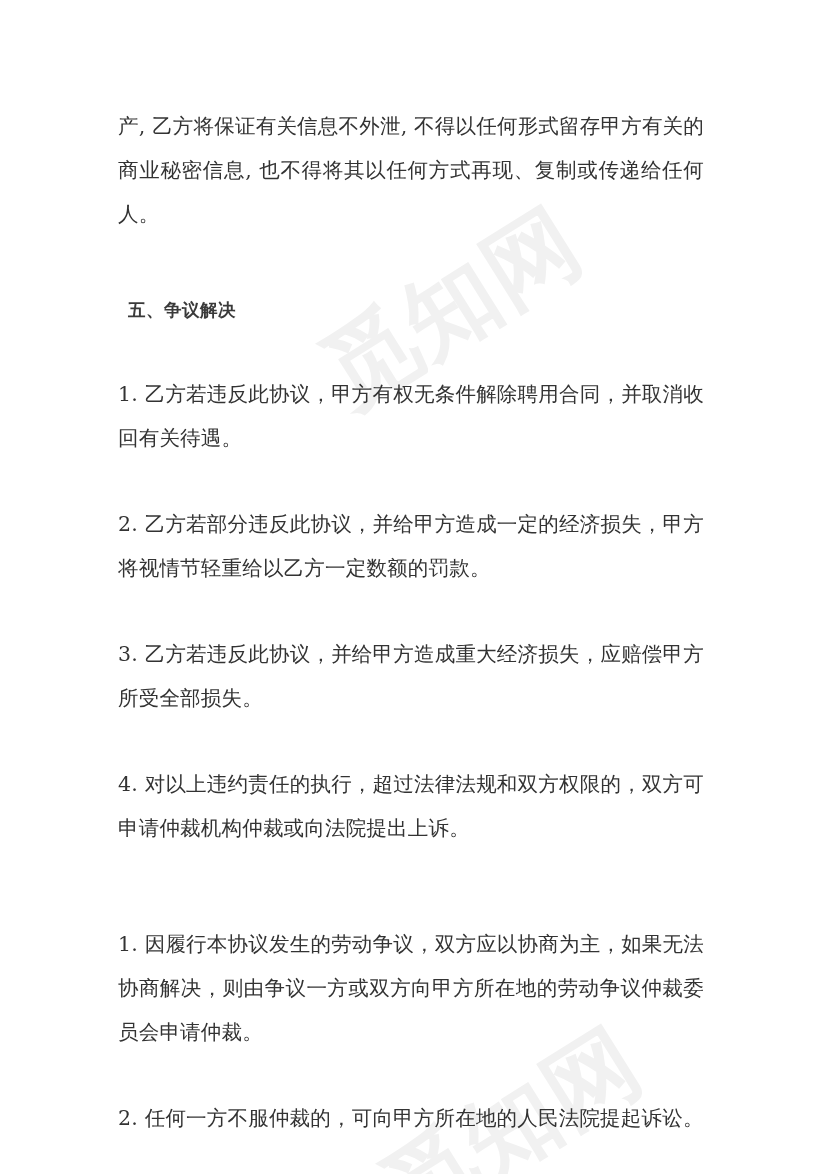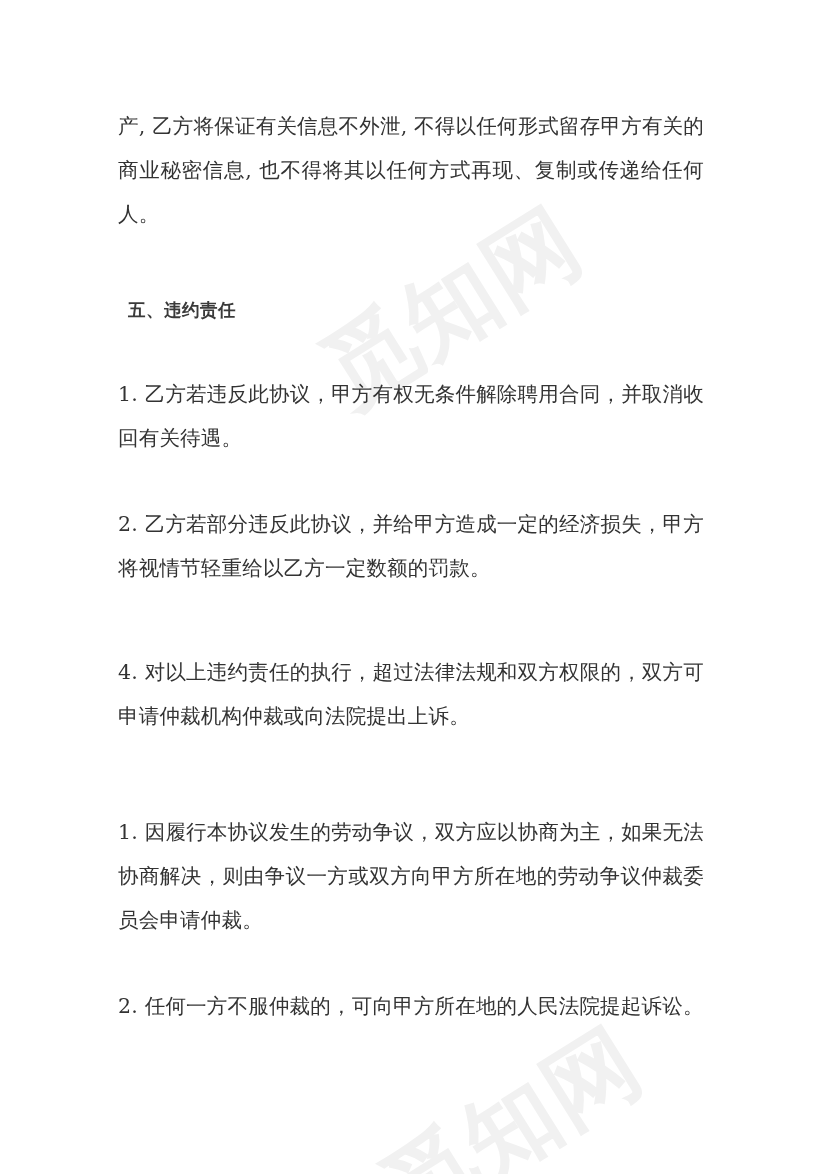--- a/index.html
+++ b/index.html
@@ -86,32 +86,33 @@
     <span class="watermark wm-center">觅知网</span>
     <span class="watermark wm-bottom">觅知网</span>
   </div>
 
   <div class="doc-body">
 
     <p class="para">产, 乙方将保证有关信息不外泄, 不得以任何形式留存甲方有关的商业秘密信息, 也不得将其以任何方式再现、复制或传递给任何人。</p>
 
     <div class="spacer-md"></div>
 
-    <h2 class="heading">五、违约责任</h2>
+    <h2 class="heading">五、争议解决</h2>
 
     <div class="spacer-sm"></div>
 
     <p class="para">1. 乙方若违反此协议，甲方有权无条件解除聘用合同，并取消收回有关待遇。</p>
 
     <div class="spacer-sm"></div>
 
     <p class="para">2. 乙方若部分违反此协议，并给甲方造成一定的经济损失，甲方将视情节轻重给以乙方一定数额的罚款。</p>
 
     <div class="spacer-sm"></div>
 
+    <p class="para">3. 乙方若违反此协议，并给甲方造成重大经济损失，应赔偿甲方所受全部损失。</p>
 
     <div class="spacer-sm"></div>
 
     <p class="para">4. 对以上违约责任的执行，超过法律法规和双方权限的，双方可申请仲裁机构仲裁或向法院提出上诉。</p>
 
     <div class="spacer-md"></div>
 
 
     <div class="spacer-sm"></div>
 

